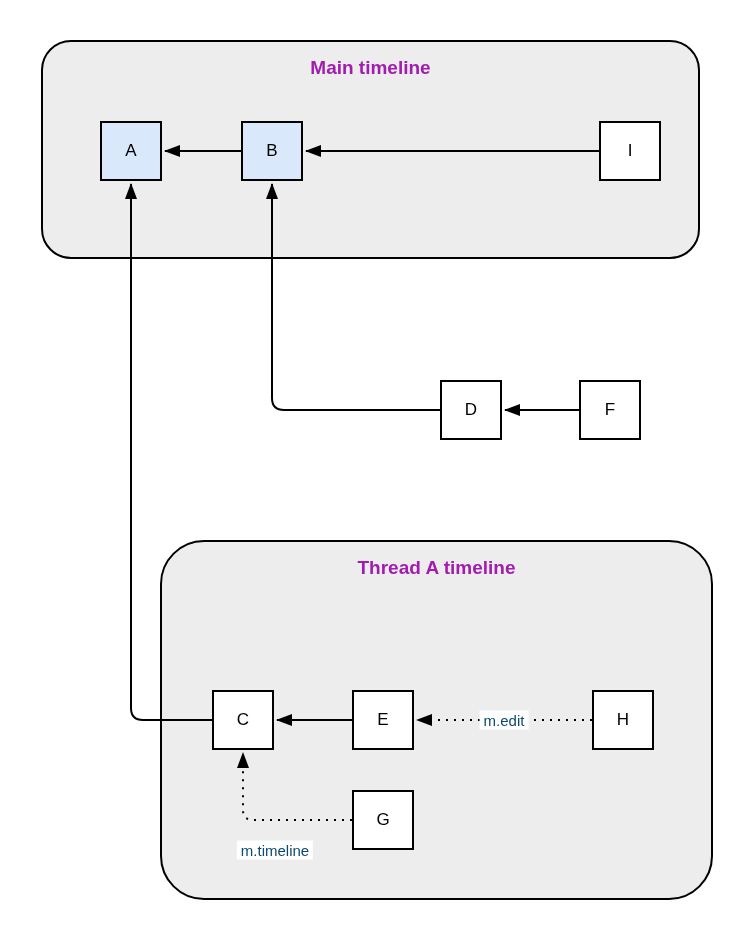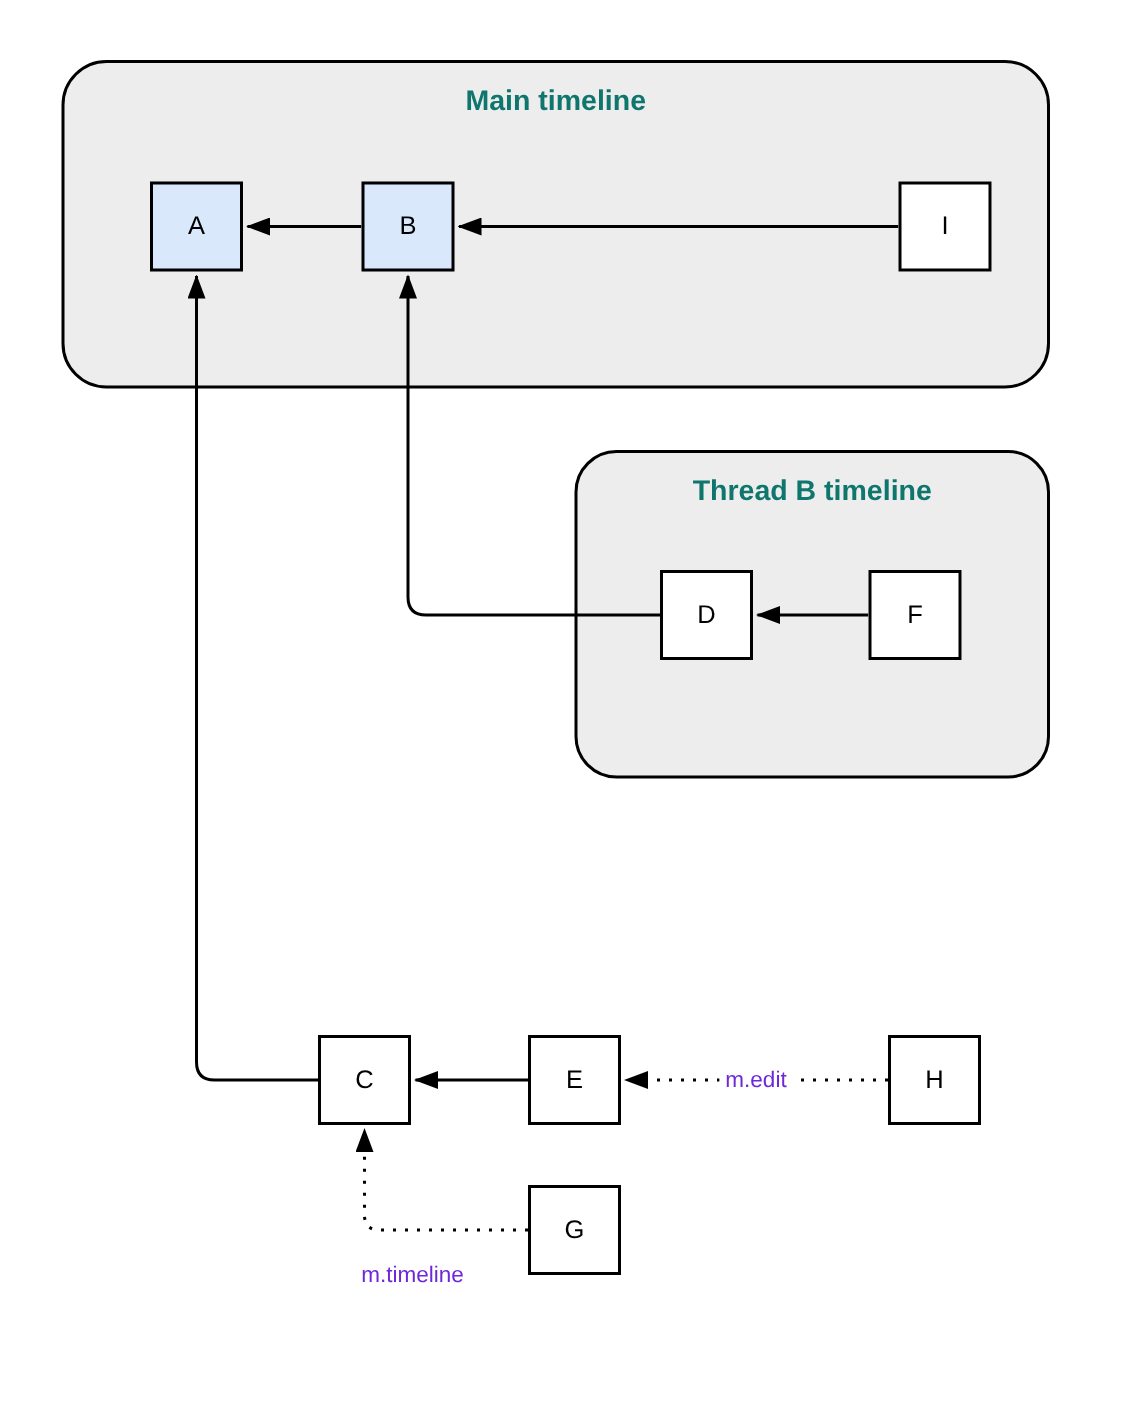--- a/index.html
+++ b/index.html
@@ -22,21 +22,21 @@
     box-sizing: border-box;
   }
   .container-box .container-title {
     position: absolute;
     top: 15px;
     left: 0;
     width: 100%;
     text-align: center;
     font-weight: bold;
     font-size: 19px;
-    color: #0f766e;
+    color: #a21caf;
   }
   #box-main     { left: 41px;  top: 40px;  width: 659px; height: 219px; border-radius: 30px; }
   #box-thread-b { left: 383px; top: 300px; width: 317px; height: 219px; border-radius: 28px; }
   #box-thread-a { left: 160px; top: 540px; width: 553px; height: 360px; border-radius: 44px; }
 
   .edges-layer {
     position: absolute;
     left: 0;
     top: 0;
     width: 756px;
@@ -75,36 +75,36 @@
   #node-e { left: 352px; top: 690px; }
   #node-h { left: 592px; top: 690px; }
   #node-g { left: 352px; top: 790px; }
 
   .edge-label {
     position: absolute;
     transform: translate(-50%, -50%);
     background: #ffffff;
     padding: 1px 4px;
     font-size: 15px;
-    color: #6d28d9;
+    color: #0c4a6e;
     white-space: nowrap;
   }
   #label-m-edit     { left: 504px; top: 720px; }
   #label-m-reaction { left: 275px; top: 850px; }
 </style>
 </head>
 <body>
 
 <div class="canvas">
 
   <div class="container-box" id="box-main">
     <div class="container-title">Main timeline</div>
   </div>
-  <div class="container-box" id="box-thread-b">
-    <div class="container-title">Thread B timeline</div>
+  <div class="container-box" id="box-thread-a">
+    <div class="container-title">Thread A timeline</div>
   </div>
 
   <svg class="edges-layer" width="756" height="942" viewBox="0 0 756 942" xmlns="http://www.w3.org/2000/svg">
     <defs>
       <marker id="arrowhead" markerWidth="16" markerHeight="12" refX="15" refY="6" orient="auto" markerUnits="userSpaceOnUse">
         <path d="M0,0 L16,6 L0,12 Z" fill="#000000"></path>
       </marker>
     </defs>
     <path class="edge" d="M 241,151 L 165,151" marker-end="url(#arrowhead)"></path>
     <path class="edge" d="M 599,151 L 306,151" marker-end="url(#arrowhead)"></path>

